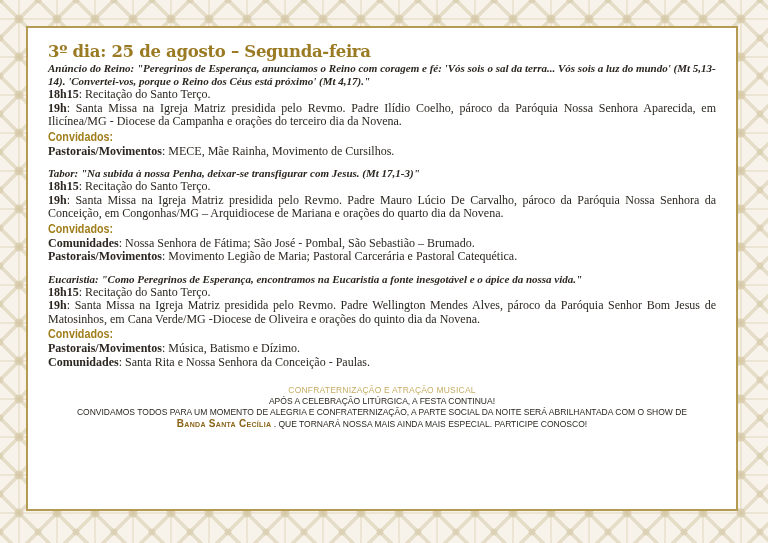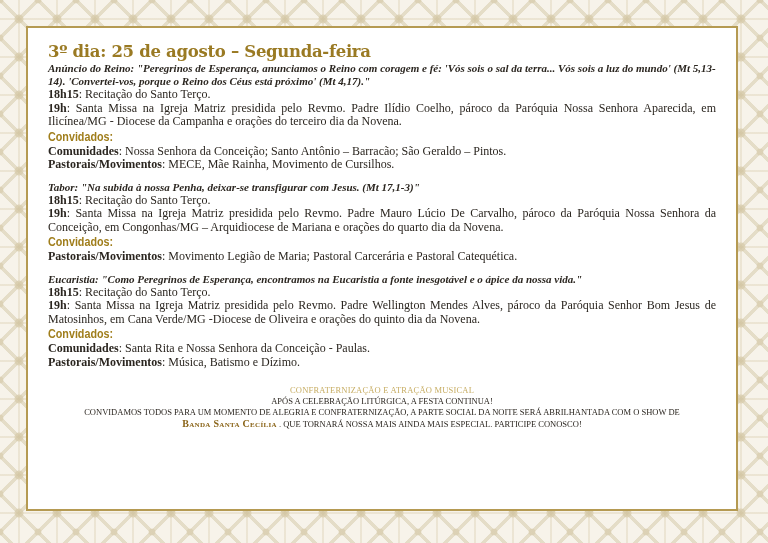--- a/index.html
+++ b/index.html
@@ -40,58 +40,58 @@
   .line {
     font-family: "Liberation Serif", serif; font-size: 12px; line-height: 13.5px;
     margin: 0; color: #2b2620; text-align: justify;
   }
   .line b { font-weight: bold; }
   .convidados {
     font-family: "Liberation Sans", sans-serif; font-weight: bold;
     color: #a07e1c; font-size: 12.5px; line-height: 15px; margin: 1px 0 0 0;
     transform: scaleX(0.86); transform-origin: left;
   }
-  .footer { text-align: center; margin-top: 16px; font-family: Liberation Serif, serif; }
+  .footer { text-align: center; margin-top: 16px; font-family: Liberation Sans, sans-serif; }
   .footer .f-title { color: #c7ad63; font-size: 8.5px; line-height: 11px; letter-spacing: 0.2px; }
   .footer .f-line { color: #2b2620; font-size: 8.5px; line-height: 11px; }
   .band {
     color: #8a6418; font-weight: bold; font-variant: small-caps; font-size: 10px;
     letter-spacing: 0.3px;
   }
 </style>
 </head>
 <body>
 
 <div class="panel">
 
   <section class="day">
     <h2 class="day-title">3º dia: 25 de agosto – Segunda-feira</h2>
     <p class="theme">Anúncio do Reino: "Peregrinos de Esperança, anunciamos o Reino com coragem e fé: 'Vós sois o sal da terra... Vós sois a luz do mundo' (Mt 5,13-14). 'Convertei-vos, porque o Reino dos Céus está próximo' (Mt 4,17)."</p>
     <p class="line"><b>18h15</b><span>: Recitação do Santo Terço.</span></p>
     <p class="line"><b>19h</b><span>: Santa Missa na Igreja Matriz presidida pelo Revmo. Padre Ilídio Coelho, pároco da Paróquia Nossa Senhora Aparecida, em Ilicínea/MG - Diocese da Campanha e orações do terceiro dia da Novena.</span></p>
     <p class="convidados">Convidados:</p>
-    <p class="line"><b>Comunidades</b><span>: Nossa Senhora da Conceição; Santo Antônio – Barracão; São Geraldo – Pintos.</span></p>
     <p class="line"><b>Pastorais/Movimentos</b><span>: MECE, Mãe Rainha, Movimento de Cursilhos.</span></p>
   </section>
 
   <section class="day">
     <p class="theme">Tabor: "Na subida à nossa Penha, deixar-se transfigurar com Jesus. (Mt 17,1-3)"</p>
     <p class="line"><b>18h15</b><span>: Recitação do Santo Terço.</span></p>
     <p class="line"><b>19h</b><span>: Santa Missa na Igreja Matriz presidida pelo Revmo. Padre Mauro Lúcio De Carvalho, pároco da Paróquia Nossa Senhora da Conceição, em Congonhas/MG – Arquidiocese de Mariana e orações do quarto dia da Novena.</span></p>
     <p class="convidados">Convidados:</p>
+    <p class="line"><b>Comunidades</b><span>: Nossa Senhora de Fátima; São José - Pombal, São Sebastião – Brumado.</span></p>
     <p class="line"><b>Pastorais/Movimentos</b><span>: Movimento Legião de Maria; Pastoral Carcerária e Pastoral Catequética.</span></p>
   </section>
 
   <section class="day">
     <p class="theme">Eucaristia: "Como Peregrinos de Esperança, encontramos na Eucaristia a fonte inesgotável e o ápice da nossa vida."</p>
     <p class="line"><b>18h15</b><span>: Recitação do Santo Terço.</span></p>
     <p class="line"><b>19h</b><span>: Santa Missa na Igreja Matriz presidida pelo Revmo. Padre Wellington Mendes Alves, pároco da Paróquia Senhor Bom Jesus de Matosinhos, em Cana Verde/MG -Diocese de Oliveira e orações do quinto dia da Novena.</span></p>
     <p class="convidados">Convidados:</p>
+    <p class="line"><b>Pastorais/Movimentos</b><span>: Música, Batismo e Dízimo.</span></p>
     <p class="line"><b>Comunidades</b><span>: Santa Rita e Nossa Senhora da Conceição - Paulas.</span></p>
-    <p class="line"><b>Pastorais/Movimentos</b><span>: Música, Batismo e Dízimo.</span></p>
   </section>
 
   <div class="footer">
     <div class="f-title">CONFRATERNIZAÇÃO E ATRAÇÃO MUSICAL</div>
     <div class="f-line">APÓS A CELEBRAÇÃO LITÚRGICA, A FESTA CONTINUA!</div>
     <div class="f-line">CONVIDAMOS TODOS PARA UM MOMENTO DE ALEGRIA E CONFRATERNIZAÇÃO, A PARTE SOCIAL DA NOITE SERÁ ABRILHANTADA COM O SHOW DE</div>
     <div class="f-line"><span class="band">Banda Santa Cecília</span> <span>. QUE TORNARÁ NOSSA MAIS AINDA MAIS ESPECIAL. PARTICIPE CONOSCO!</span></div>
   </div>
 </div>
 

